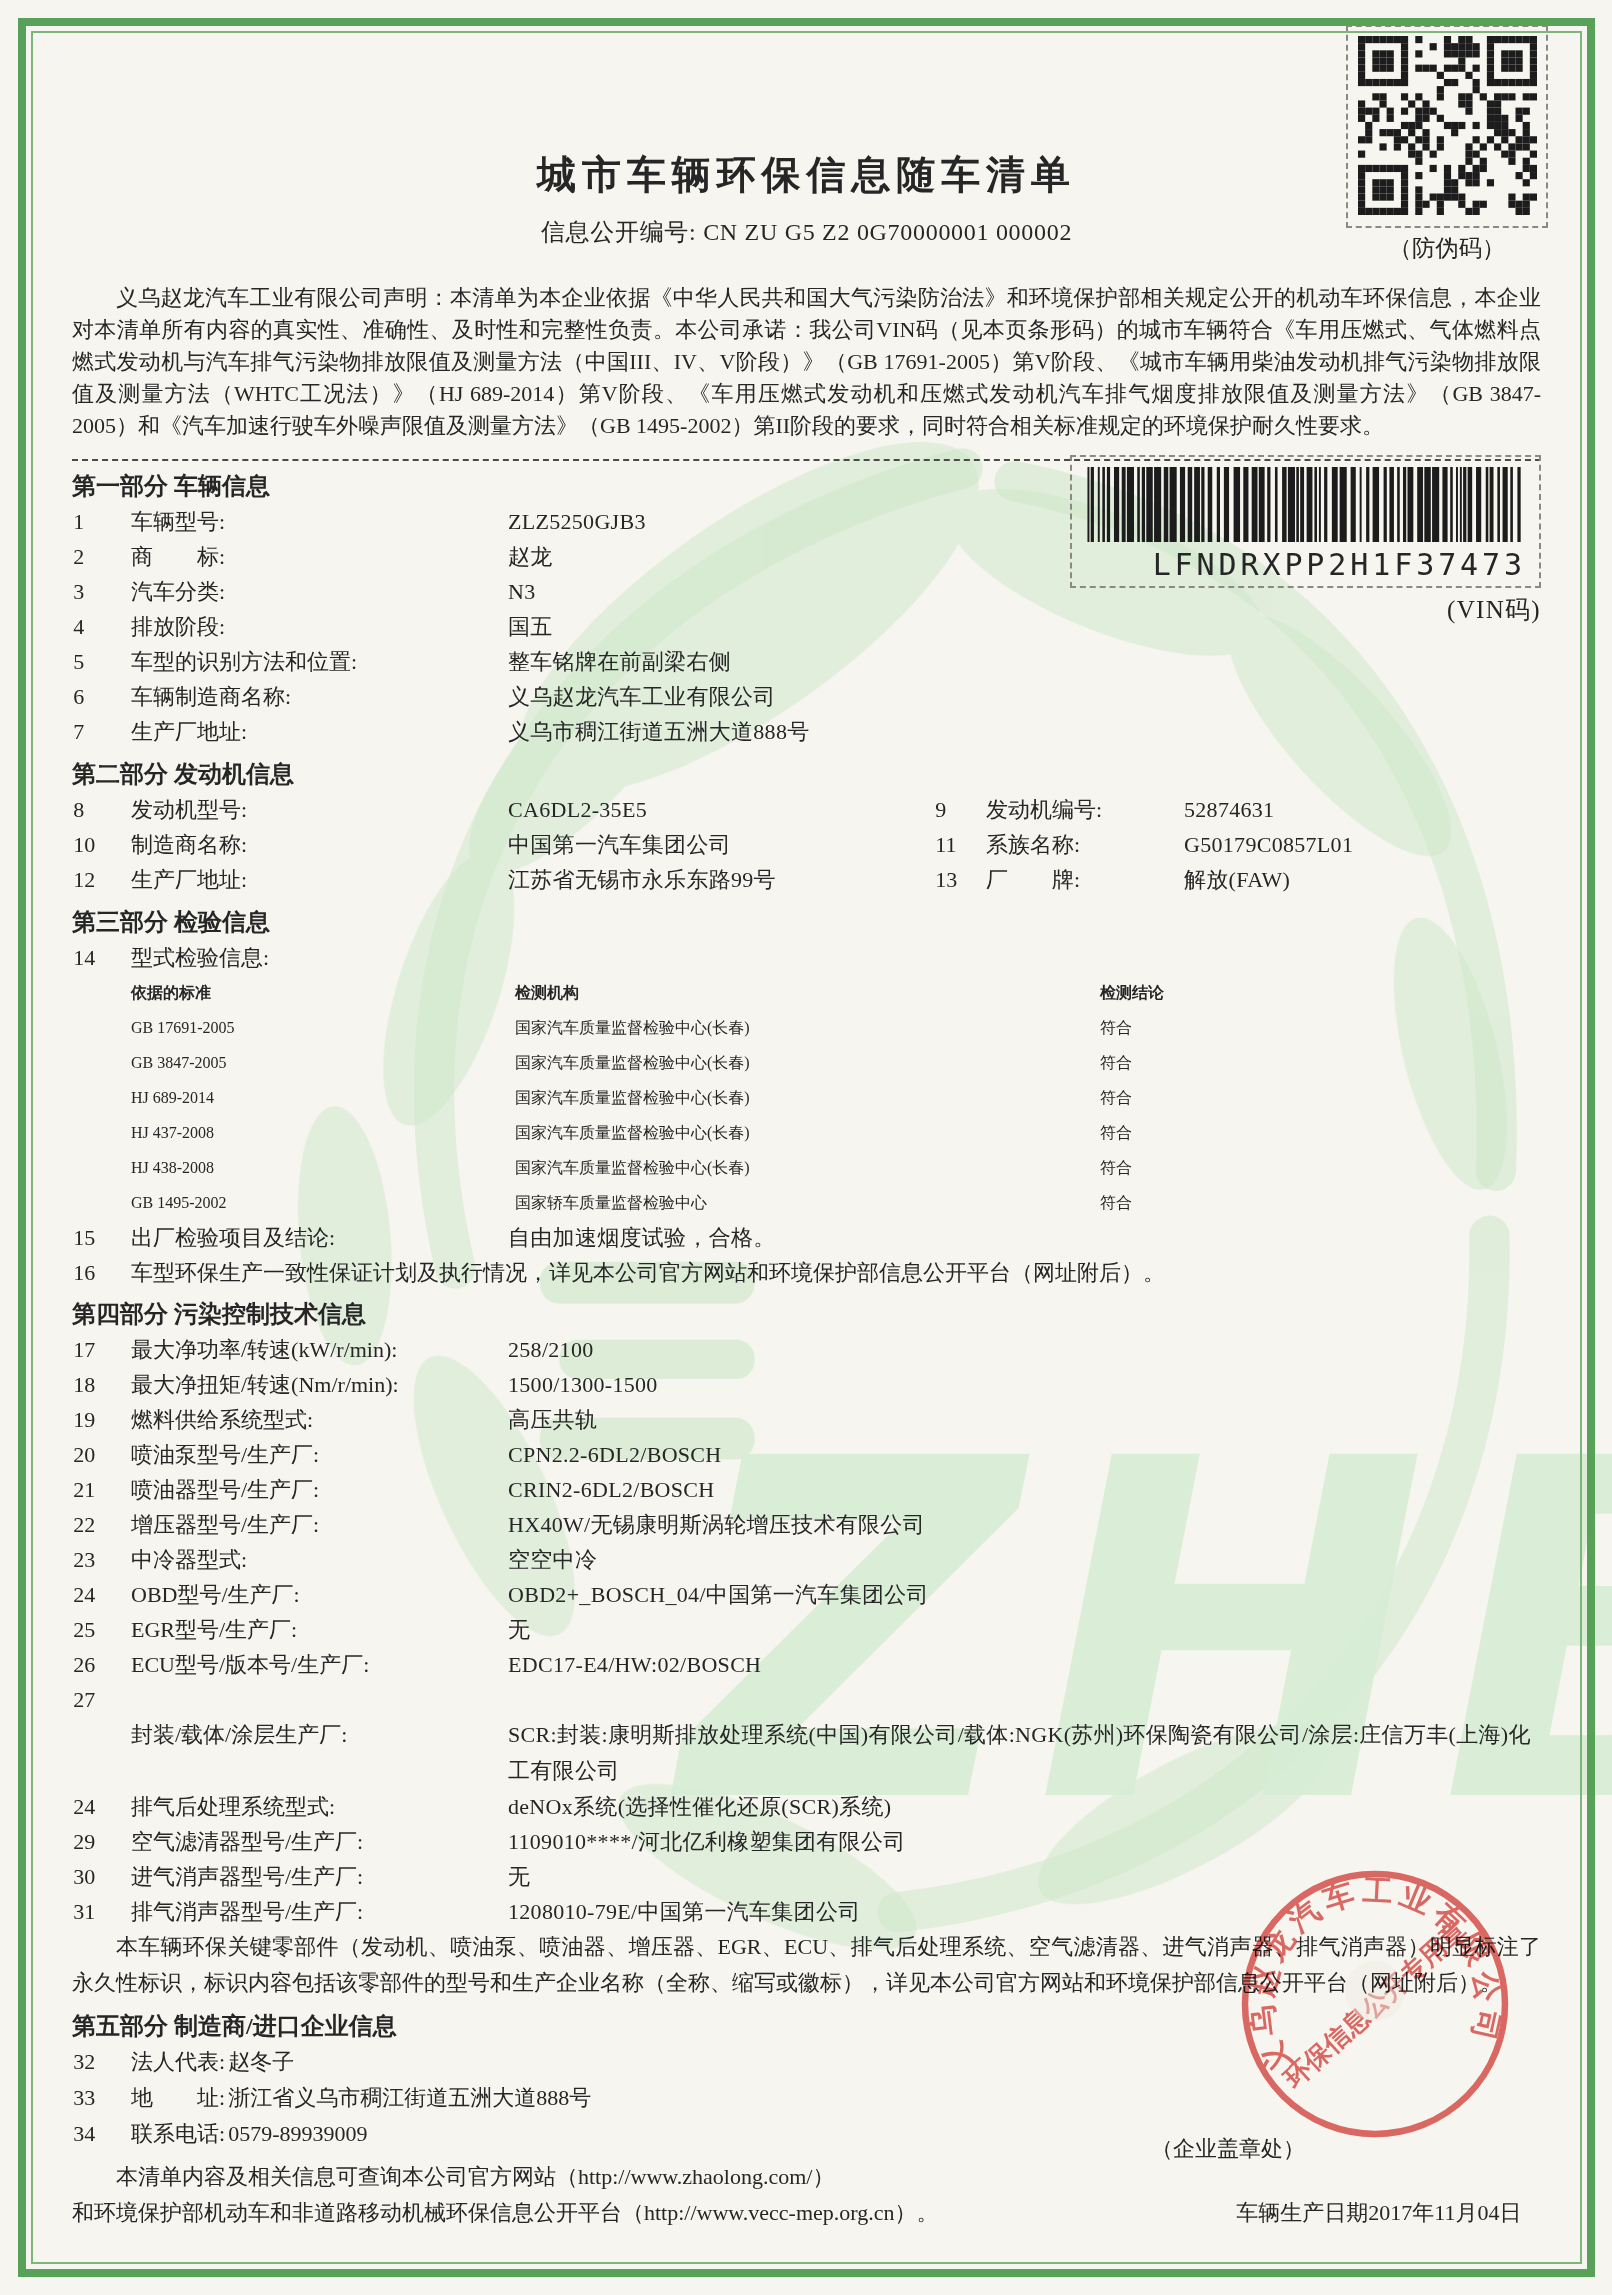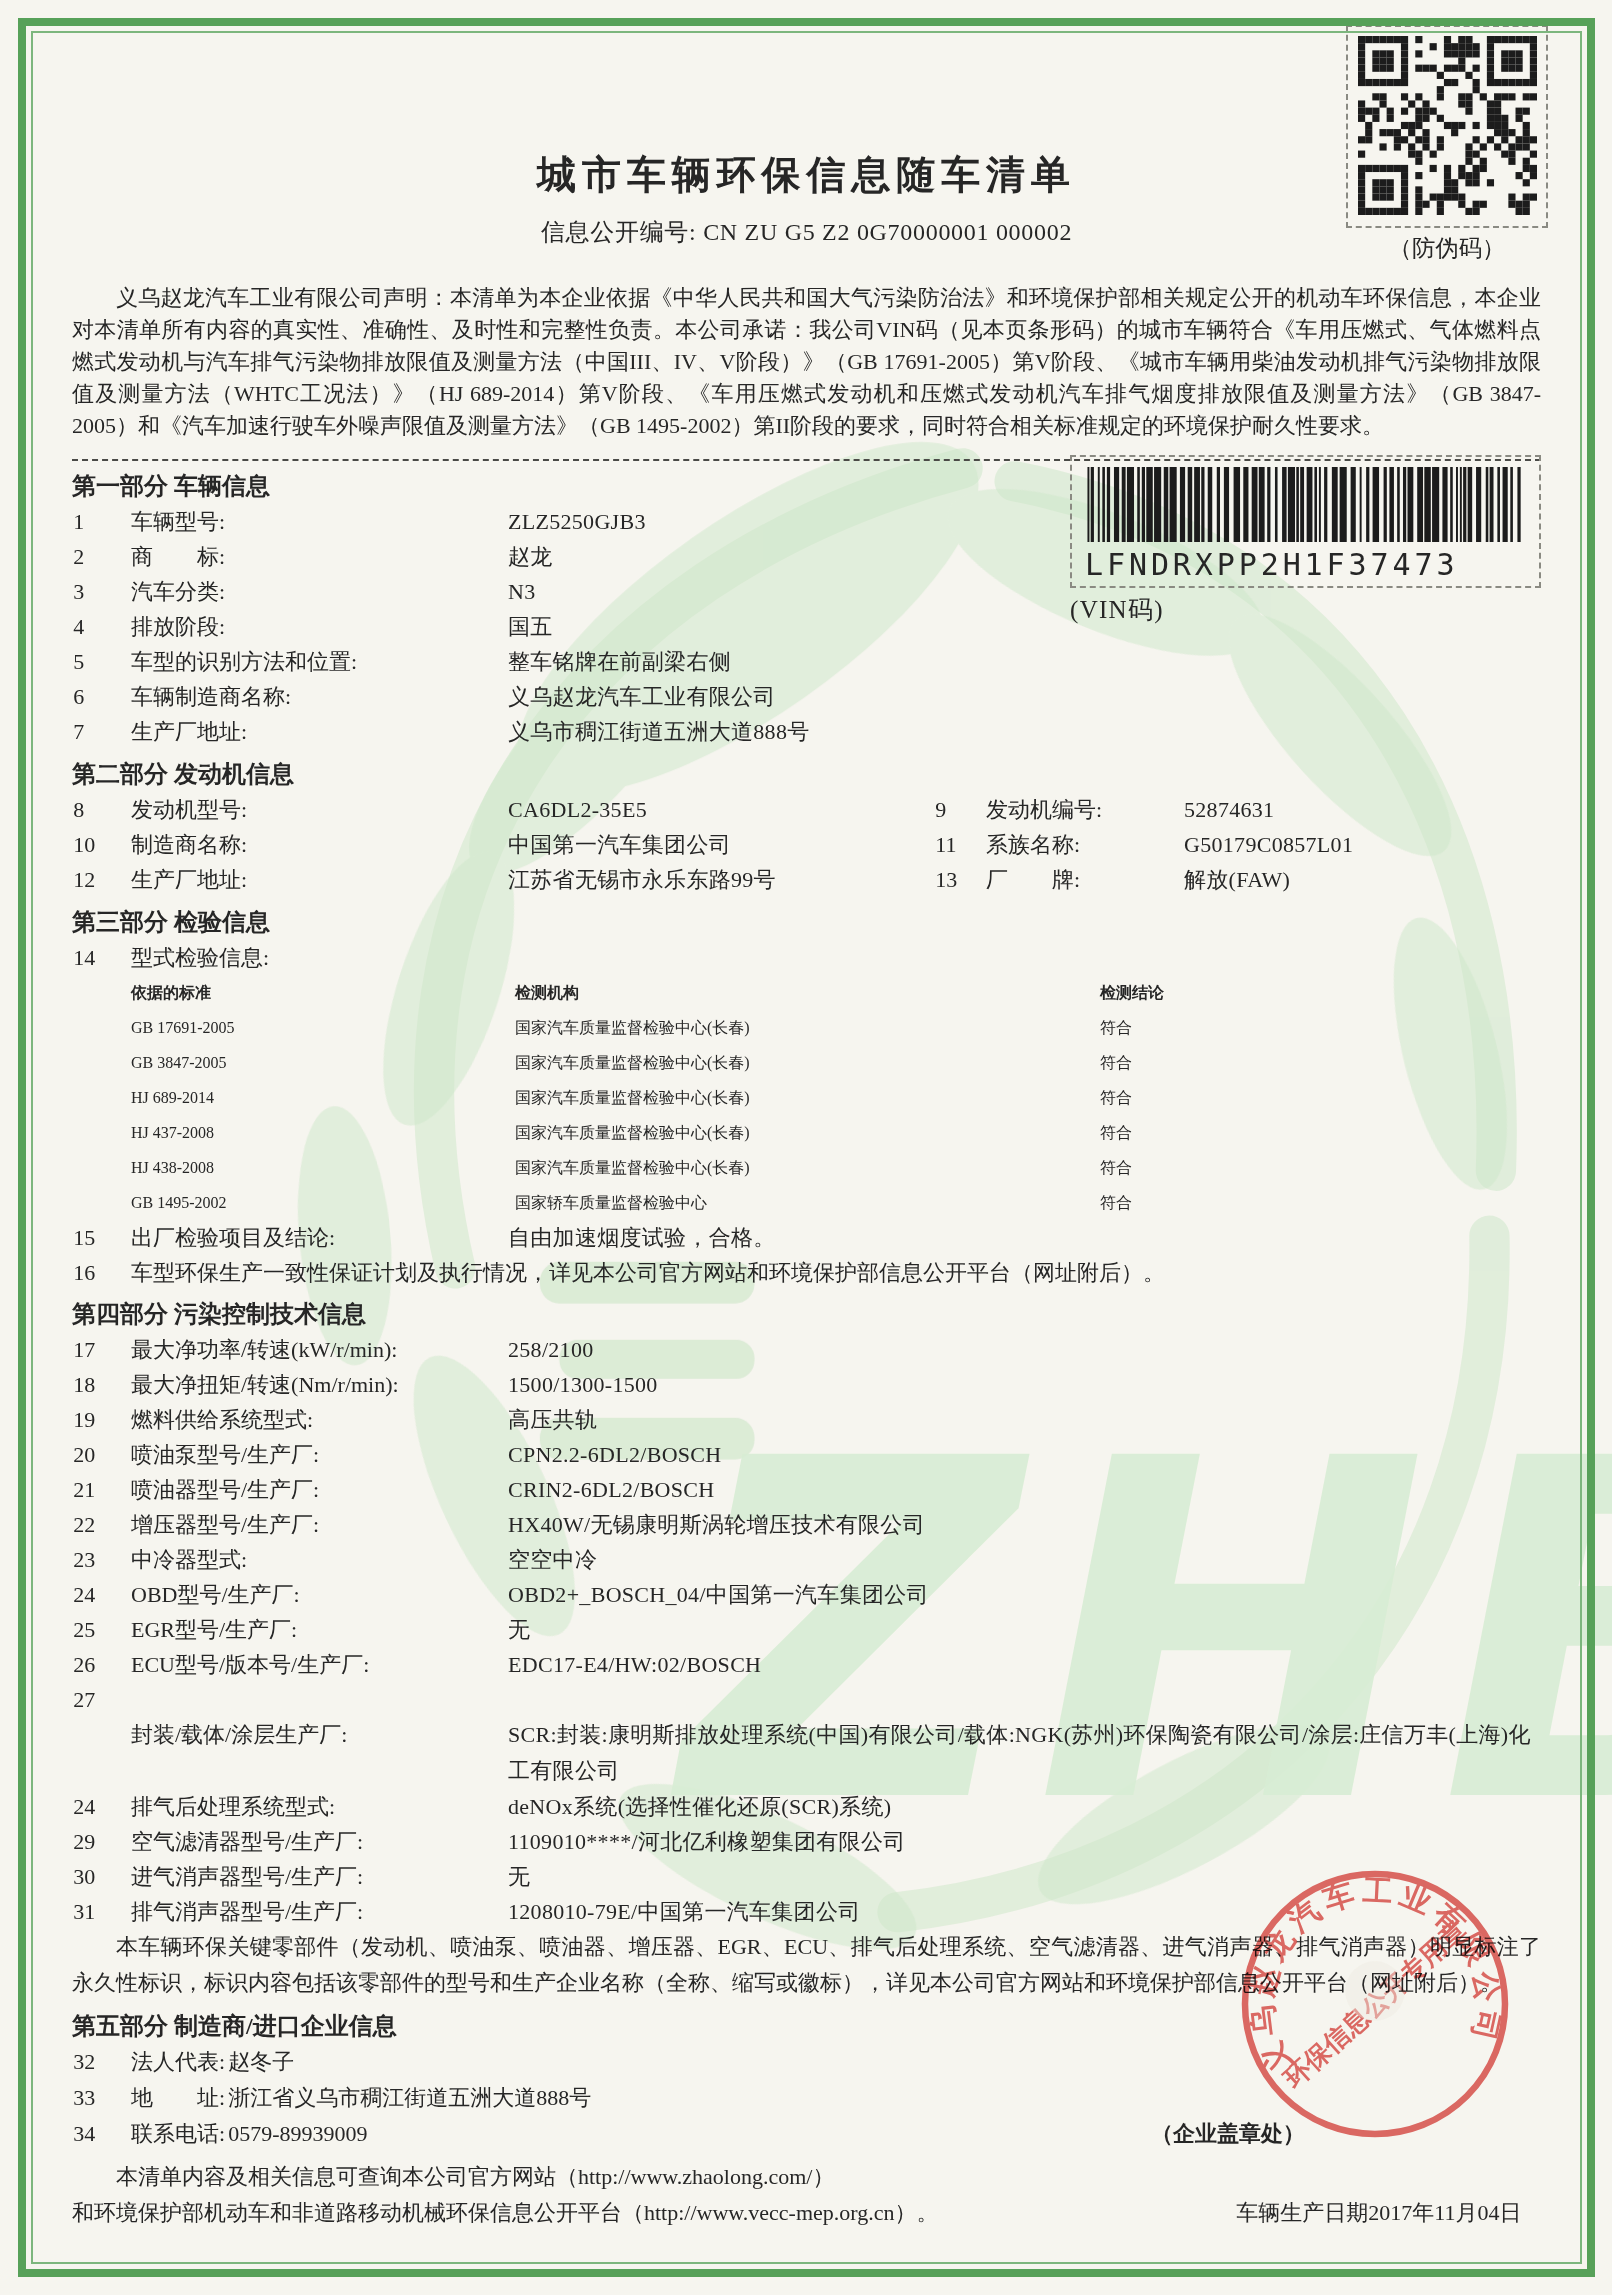--- a/index.html
+++ b/index.html
@@ -24,30 +24,30 @@
   .row{display:grid;grid-template-columns:59px 377px 1fr;font-size:22px;line-height:35px;align-items:baseline;}
   .row6{display:grid;grid-template-columns:59px 377px 426px 52px 198px 1fr;font-size:22px;line-height:35px;align-items:baseline;}
   .num{padding-left:1.3px;}
   .val{letter-spacing:0.3px;}
   
   .tbl{margin-left:59px;font-size:16px;}
   .tbl-row{display:grid;grid-template-columns:384px 585px 1fr;line-height:35px;}
   .tbl-head span{font-weight:700;}
   
   .sec1{position:relative;}
-  .bc-wrap{position:absolute;top:-14.3px;right:0;width:471px;text-align:left;z-index:2;}
+  .bc-wrap{position:absolute;top:-14.3px;right:0;width:471px;text-align:right;z-index:2;}
   .bc-box{border:2px dashed #8a8a82;padding:10.4px 13px 3.9px 13px;}
   .bc-vin{font-family:"DejaVu Sans Mono","Liberation Mono",monospace;font-size:30px;letter-spacing:3.9px;margin-top:2.6px;}
   .bc-caption{font-size:25px;margin-top:5.2px;letter-spacing:1.3px;}
   .note-par{font-size:22px;line-height:36px;text-align:justify;text-indent:2em;}
   .coating .val{line-height:36px;}
   
   .row5{display:grid;grid-template-columns:59px 1fr;font-size:22px;line-height:36px;align-items:baseline;position:relative;}
   .inline-label{margin-right:3px;}
-  .seal-spot{position:absolute;left:1079px;top:0;font-size:22px;font-weight:bold;}
+  .seal-spot{position:absolute;left:1079px;top:15px;font-size:22px;}
   .footer1{font-size:22px;line-height:36px;text-indent:2em;margin-top:6.5px;}
   .footer2{font-size:22px;line-height:36px;display:flex;justify-content:space-between;padding-right:19.5px;}
   
   .stamp{position:absolute;left:1232px;top:1861px;width:286px;height:286px;z-index:2;opacity:.84;
          mix-blend-mode:multiply;pointer-events:none;}
 </style>
 </head>
 <body>
 
 <div class="page">

